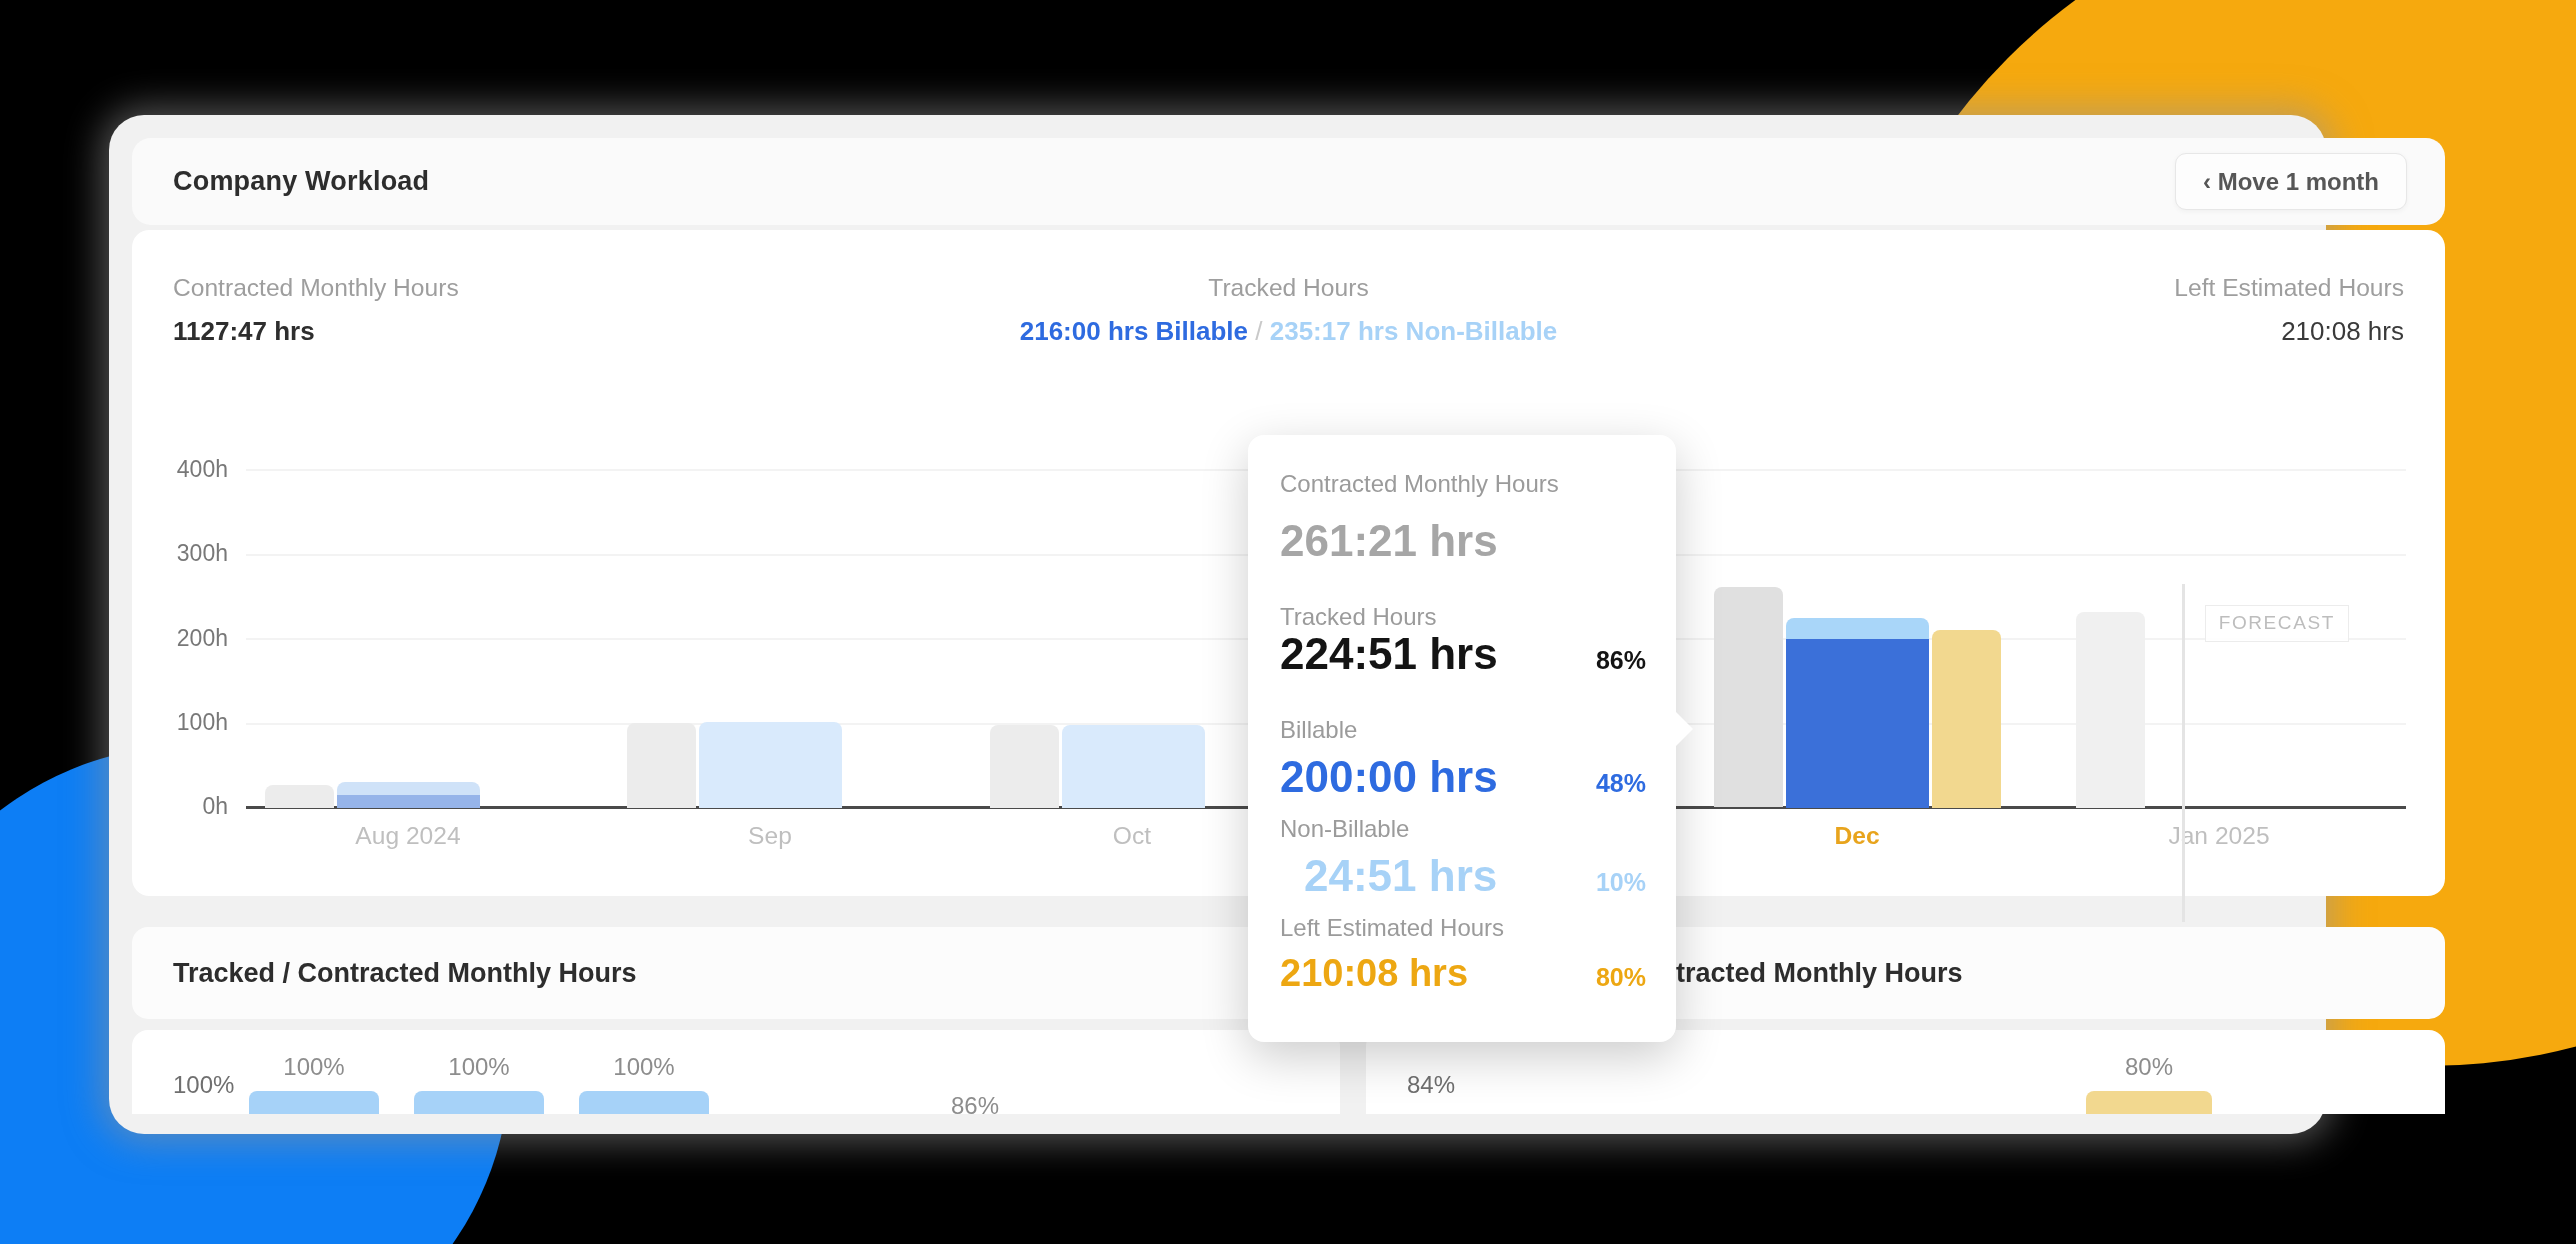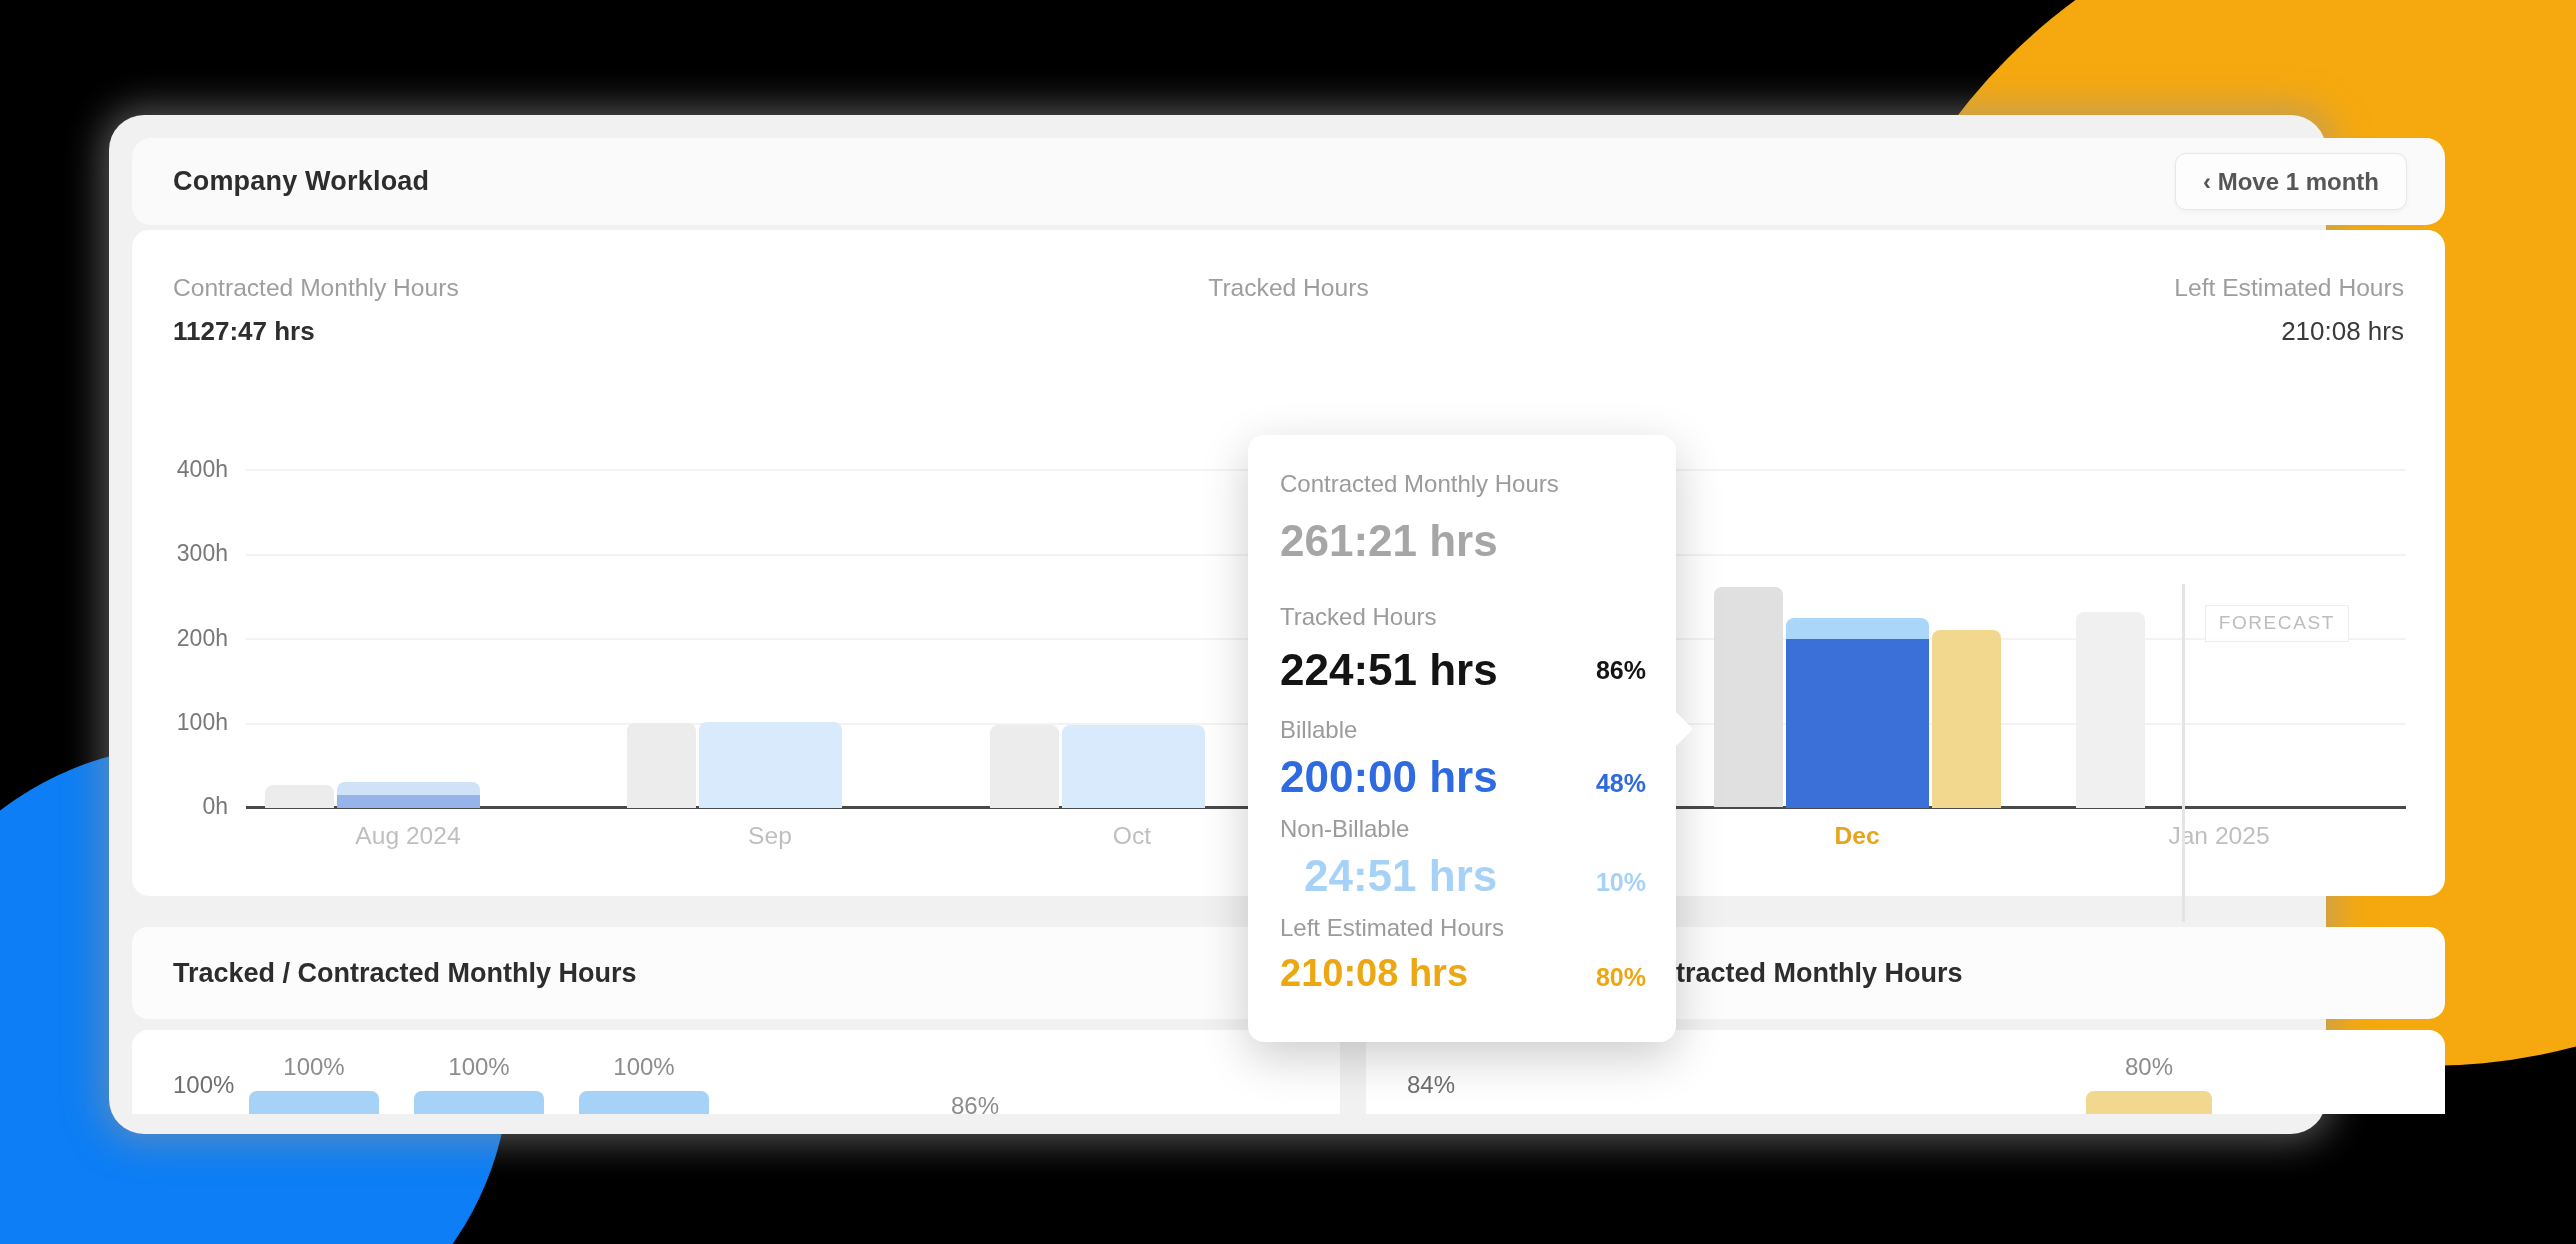--- a/index.html
+++ b/index.html
@@ -60,20 +60,23 @@
       <div id="header-buttons">
         <button class="nav-btn">‹ Move 1 month</button>
       </div>
     </div>
 
     <div class="card" id="chart-card" style="left:23px;top:115px;width:2313px;height:666px;">
       <div class="stat-label" style="left:41px;">Contracted Monthly Hours</div>
       <div class="stat-value" style="left:41px;">1127:47 hrs</div>
 
       <div class="stat-label" style="left:0;width:100%;text-align:center;">Tracked Hours</div>
+      <div class="stat-value" style="left:0;width:100%;text-align:center;">
+        <span style="color:#2e6be0;">216:00 hrs Billable</span><span style="color:#c9c9c9;font-weight:400;"> / </span><span style="color:#a7d2f7;">235:17 hrs Non-Billable</span>
+      </div>
 
       <div class="stat-label" style="right:41px;text-align:right;">Left Estimated Hours</div>
       <div class="stat-value" style="right:41px;text-align:right;font-weight:400;color:#3a3a3a;">210:08 hrs</div>
     </div>
 
     <div id="chart-layer" style="position:absolute;left:0;top:0;width:2359px;height:1019px;">
         <div class="axis-line" style="left: 137px; top: 691px; width: 2160px;"></div>
         <div class="ytick" style="left: 0px; top: 678px;">0h</div>
         <div class="gridline" style="left: 137px; top: 608px; width: 2160px;"></div>
         <div class="ytick" style="left: 0px; top: 594px;">100h</div>
@@ -136,21 +139,21 @@
     <div class="tt-row" style="top:35px;">
         <span class="tt-label">Contracted Monthly Hours</span>
       </div>
     <div class="tt-row" style="top:81px;">
         <span class="tt-value" style="color:#a6a6a6;">261:21 hrs</span>
       </div>
 
     <div class="tt-row" style="top:168px;">
         <span class="tt-label">Tracked Hours</span>
       </div>
-    <div class="tt-row" style="top:210px;align-items:center;">
+    <div class="tt-row" style="top:194px;">
       <span class="tt-value" style="color:#141414;">224:51 hrs</span>
       <span class="tt-pct" style="color:#141414;">86%</span>
     </div>
 
     <div class="tt-row" style="top:281px;">
         <span class="tt-label">Billable</span>
       </div>
     <div class="tt-row" style="top:317px;">
       <span class="tt-value" style="color:#2e6be0;">200:00 hrs</span>
       <span class="tt-pct" style="color:#2e6be0;">48%</span>

